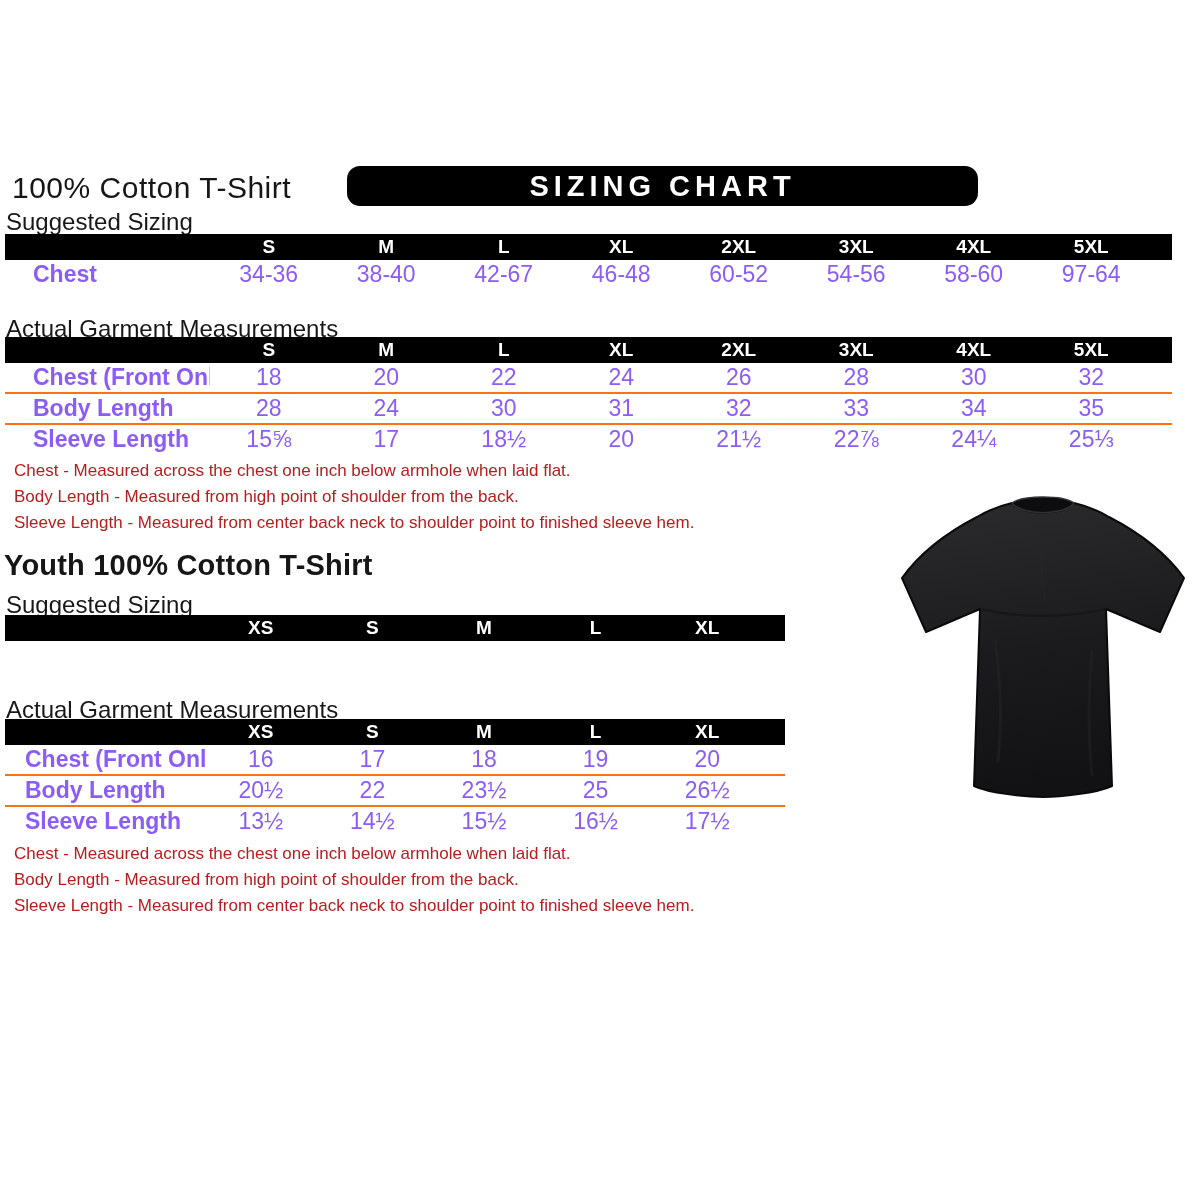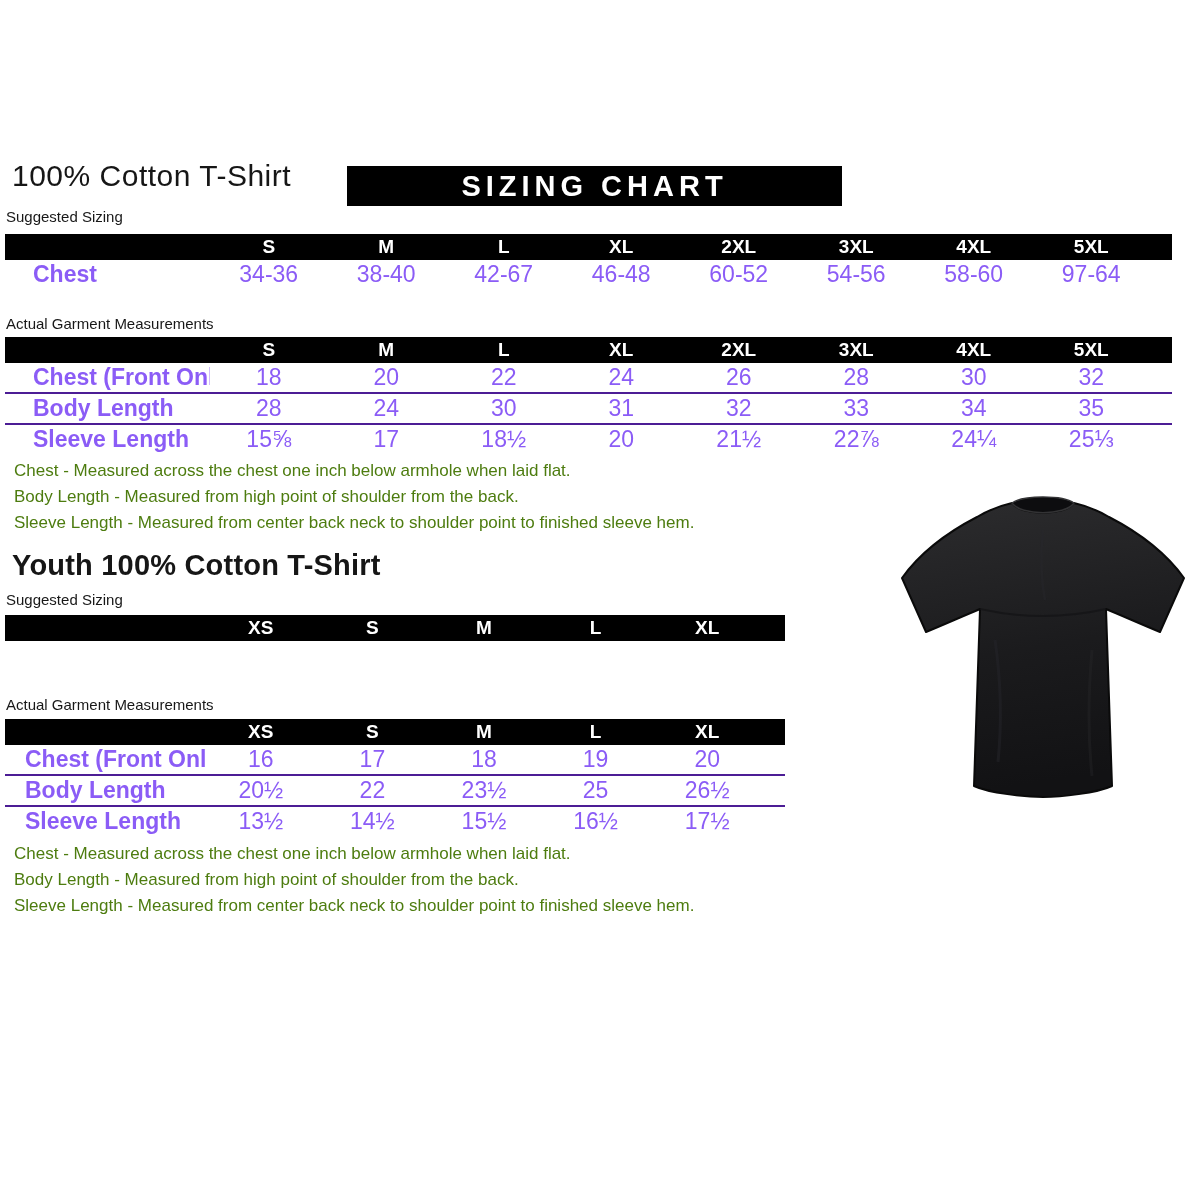--- a/index.html
+++ b/index.html
@@ -1,42 +1,42 @@
 <!DOCTYPE html>
 <html><head>
 <meta charset="utf-8">
 <style>
   html,body{margin:0;padding:0;background:#ffffff;}
   .canvas{
     position:relative;width:1200px;height:1200px;background:#ffffff;overflow:hidden;
     font-family:"Liberation Sans","DejaVu Sans",sans-serif;color:#161616;
   }
-  .title{position:absolute;left:12px;top:159px;font-size:30px;font-weight:400;letter-spacing:.5px;white-space:nowrap;}
-  .youth-title{left:12px;top:549px;font-size:29px;font-weight:700;letter-spacing:.2px;}
-  .banner{position:absolute;left:347px;top:166px;width:495px;height:40px;background:#000;
-    display:flex;align-items:center;justify-content:center;}
+  .title{position:absolute;left:12px;top:171px;font-size:30px;font-weight:400;letter-spacing:.5px;white-space:nowrap;}
+  .youth-title{left:4px;top:549px;font-size:29px;font-weight:700;letter-spacing:.2px;}
+  .banner{position:absolute;left:347px;top:166px;width:631px;height:40px;background:#000;
+    display:flex;align-items:center;justify-content:center;border-radius:13px;}
   .banner span{color:#fff;font-size:29px;font-weight:700;letter-spacing:5px;white-space:nowrap;}
-  .section-label{position:absolute;left:6px;font-size:15px;font-weight:400;color:#181818;white-space:nowrap;text-align:right;}
+  .section-label{position:absolute;left:6px;font-size:24px;font-weight:400;color:#181818;white-space:nowrap;text-align:right;}
   .size-table{position:absolute;left:5px;}
   .size-table.adult{width:1167px;}
   .size-table.youth{width:780px;}
   .thead,.trow{display:grid;align-items:center;}
   .size-table.adult .thead,.size-table.adult .trow{grid-template-columns:205px repeat(8,1fr);padding-right:22px;}
   .size-table.youth .thead,.size-table.youth .trow{grid-template-columns:200px repeat(5,1fr);padding-right:22px;}
   .thead{background:#000;color:#fff;height:26px;font-size:19px;font-weight:700;}
   .trow{height:29px;font-size:23px;color:#8b5cf6;}
-  .trow + .trow{border-top:2px solid #4c1d95;}
+  .trow + .trow{border-top:2px solid #f97316;}
   .cell{overflow:hidden;white-space:nowrap;}
   .cell.col{text-align:center;}
   .cell.label{padding-left:28px;}
   .size-table.youth .cell.label{padding-left:20px;}
   .cell.label b{font-weight:700;}
   .cell.label span{font-weight:700;}
   .notes{position:absolute;left:14px;}
-  .note{font-size:17px;line-height:17px;margin-bottom:9px;color:#4d7c0f;white-space:nowrap;}
+  .note{font-size:17px;line-height:17px;margin-bottom:9px;color:#b91c1c;white-space:nowrap;}
   .tshirt{position:absolute;left:893px;top:490px;width:300px;height:312px;}
 </style>
 </head>
 <body>
 
 <div class="canvas">
 
   <div class="title">100% Cotton T-Shirt</div>
 
   <div class="banner">

